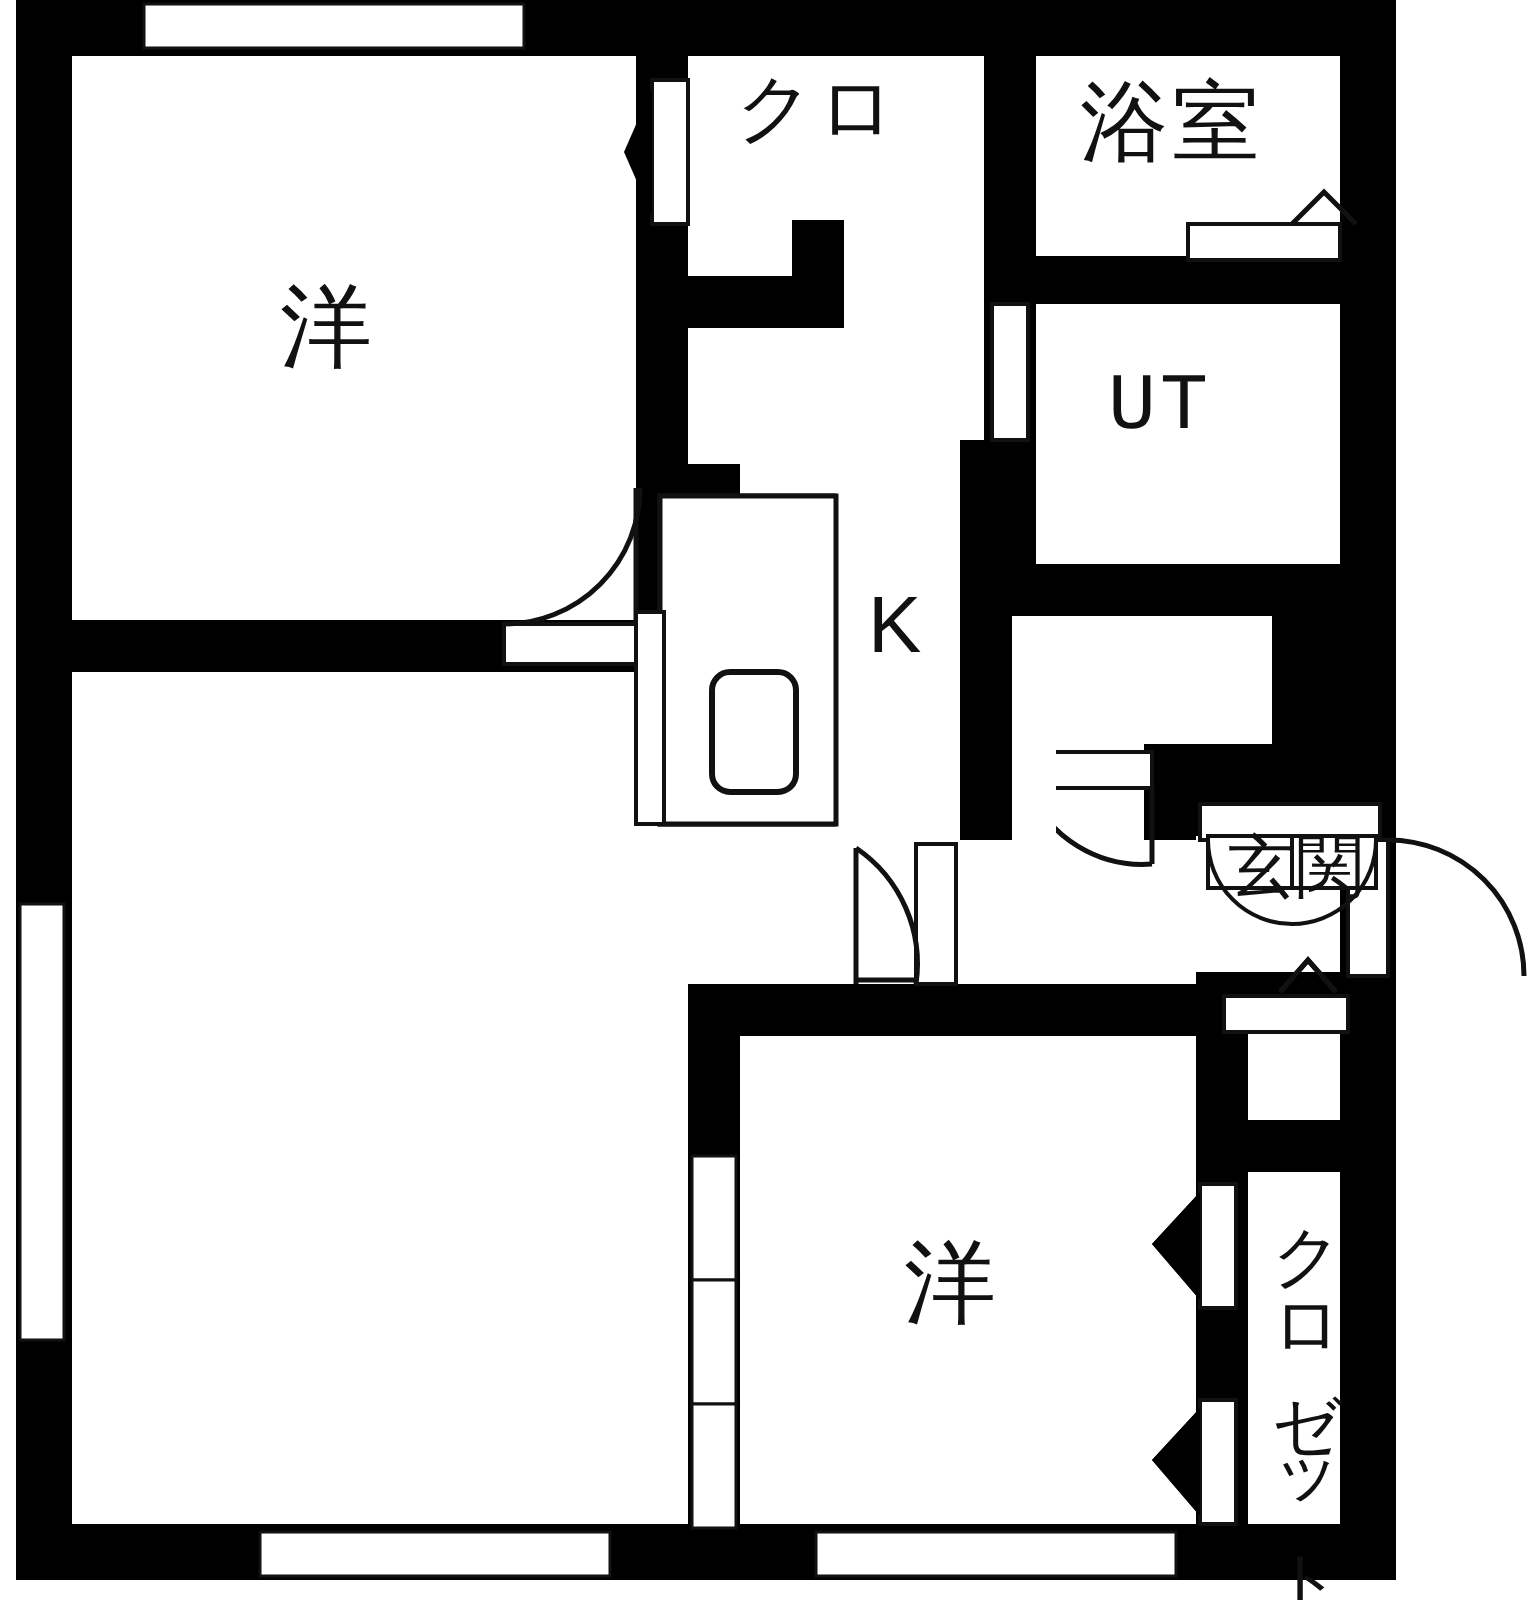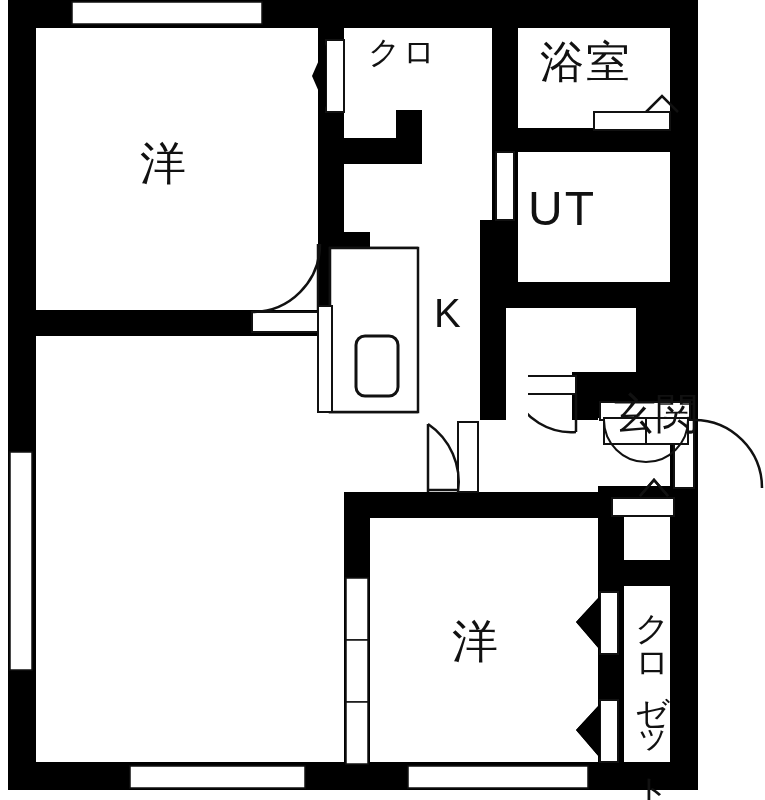--- a/index.html
+++ b/index.html
@@ -24,26 +24,26 @@
   }
   .room-label {
     position: absolute;
     color: #111111;
     font-family: "Liberation Sans", sans-serif;
     line-height: 1;
     white-space: pre;
     user-select: none;
   }
   .lbl-yo1      { left: 140px; top: 140px;  font-size: 46px; }
-  .lbl-kuro     { left: 368px; top: 36px;   font-size: 32px; letter-spacing: 2px; }
+  .lbl-kuro     { left: 368px; top: 36px;   font-size: 38px; letter-spacing: 2px; }
   .lbl-yokushitsu { left: 540px; top: 40px; font-size: 44px; letter-spacing: 2px; text-align: right; }
-  .lbl-ut       { left: 528px; top: 185px;  font-size: 48px; letter-spacing: 2px; }
+  .lbl-ut       { left: 554px; top: 185px;  font-size: 40px; letter-spacing: 2px; font-family: Liberation Mono, monospace; }
   .lbl-k        { left: 434px; top: 293px;  font-size: 40px; }
   .lbl-wc       { left: 528px; top: 302px;  font-size: 42px; letter-spacing: 1px; }
-  .lbl-genkan   { left: 614px; top: 394px;  font-size: 42px; line-height: 0.96; }
+  .lbl-genkan   { left: 614px; top: 418px;  font-size: 34px; line-height: 0.96; }
   .lbl-ld       { left: 148px; top: 550px;  font-size: 46px; letter-spacing: 2px; }
   .lbl-yo2      { left: 452px; top: 618px;  font-size: 46px; }
   .lbl-closet   { left: 628px; top: 590px;  font-size: 34px; width: 42px;
                   writing-mode: vertical-rl; text-orientation: upright;
                   letter-spacing: 2px; line-height: 1; }
 </style>
 </head>
 <body>
 
 <div id="plan-wrap">

